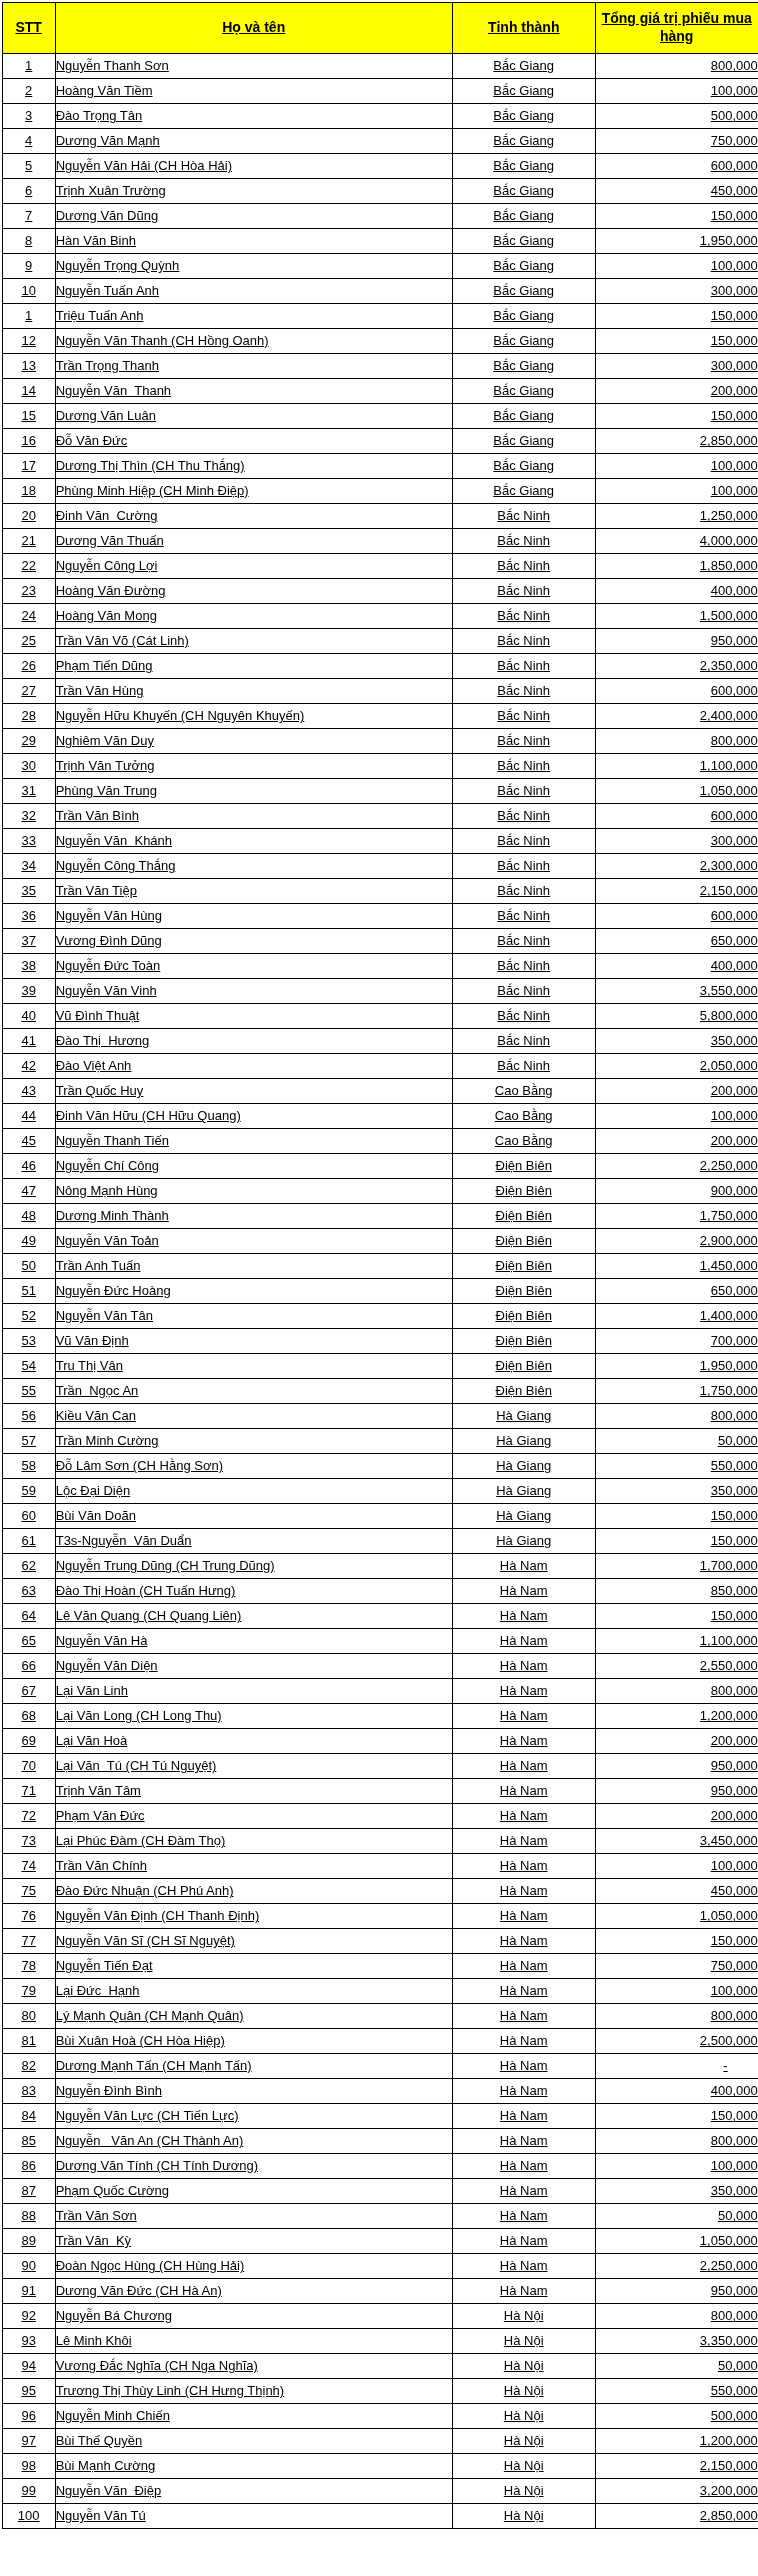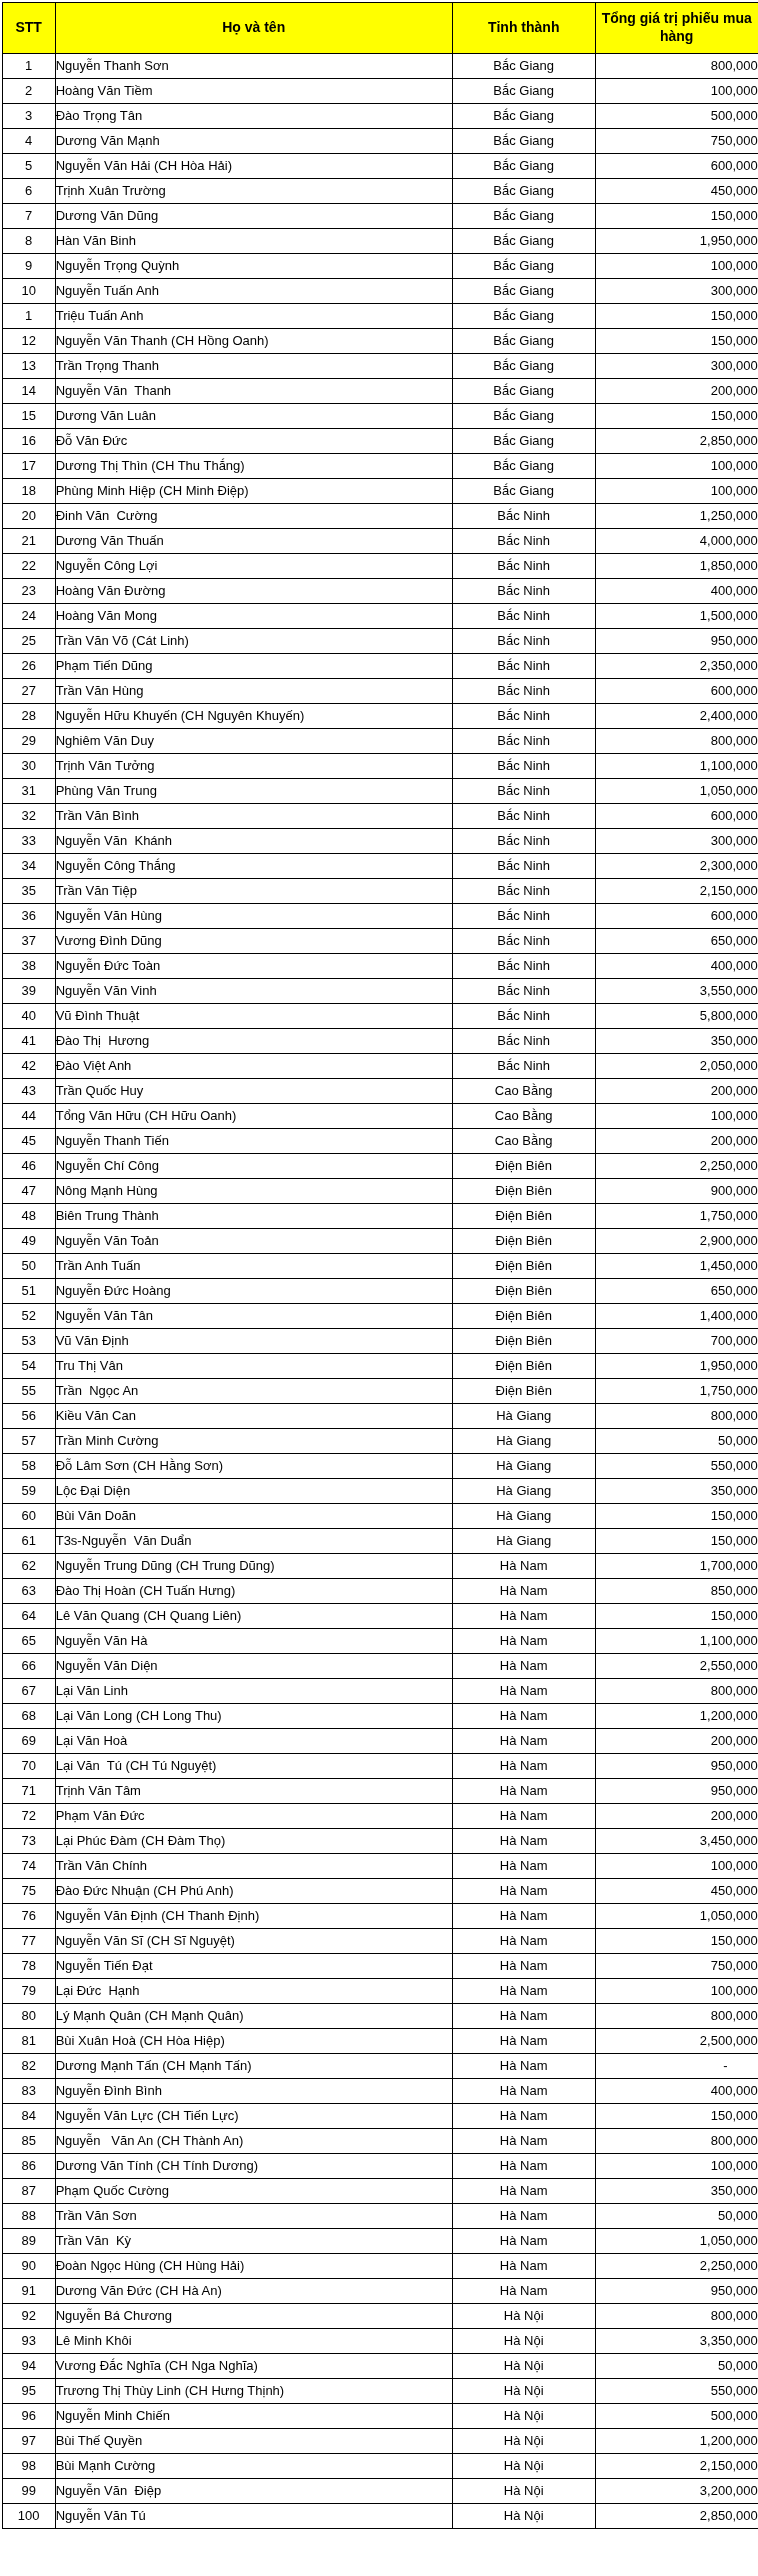--- a/index.html
+++ b/index.html
@@ -9,20 +9,21 @@
     font-family: "Liberation Sans", sans-serif;
     color: #000000;
   }
   .sheet {
     padding: 1.7px 0 0 1.7px;
   }
   table.voucher {
     border-collapse: collapse;
     table-layout: fixed;
     width: 756px;
+    text-decoration: underline;
   }
   table.voucher th,
   table.voucher td {
     border: 0.9px solid #000000;
     overflow: hidden;
     vertical-align: middle;
   }
   table.voucher th {
     background: #FFFF00;
     font-weight: bold;
@@ -355,21 +356,21 @@
 
   <tr>
     <td class="c-stt">43</td>
     <td class="c-name">Trần Quốc Huy</td>
     <td class="c-prov">Cao Bằng</td>
     <td class="c-val">200,000</td>
   </tr>
 
   <tr>
     <td class="c-stt">44</td>
-    <td class="c-name">Tổng Văn Hữu (CH Hữu Oanh)</td>
+    <td class="c-name">Đinh Văn Hữu (CH Hữu Quang)</td>
     <td class="c-prov">Cao Bằng</td>
     <td class="c-val">100,000</td>
   </tr>
 
   <tr>
     <td class="c-stt">45</td>
     <td class="c-name">Nguyễn Thanh Tiến</td>
     <td class="c-prov">Cao Bằng</td>
     <td class="c-val">200,000</td>
   </tr>
@@ -383,21 +384,21 @@
 
   <tr>
     <td class="c-stt">47</td>
     <td class="c-name">Nông Mạnh Hùng</td>
     <td class="c-prov">Điện Biên</td>
     <td class="c-val">900,000</td>
   </tr>
 
   <tr>
     <td class="c-stt">48</td>
-    <td class="c-name">Biên Trung Thành</td>
+    <td class="c-name">Dương Minh Thành</td>
     <td class="c-prov">Điện Biên</td>
     <td class="c-val">1,750,000</td>
   </tr>
 
   <tr>
     <td class="c-stt">49</td>
     <td class="c-name">Nguyễn Văn Toản</td>
     <td class="c-prov">Điện Biên</td>
     <td class="c-val">2,900,000</td>
   </tr>

